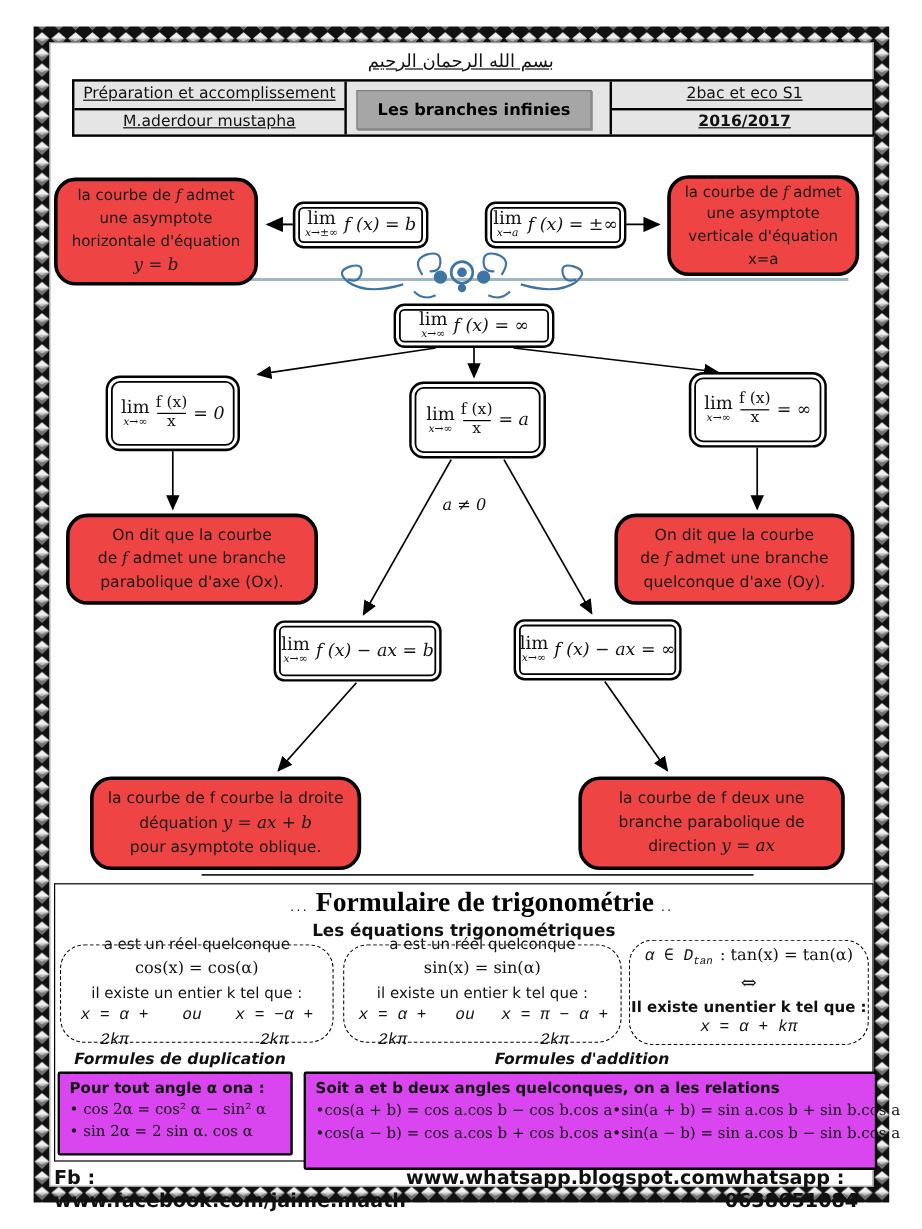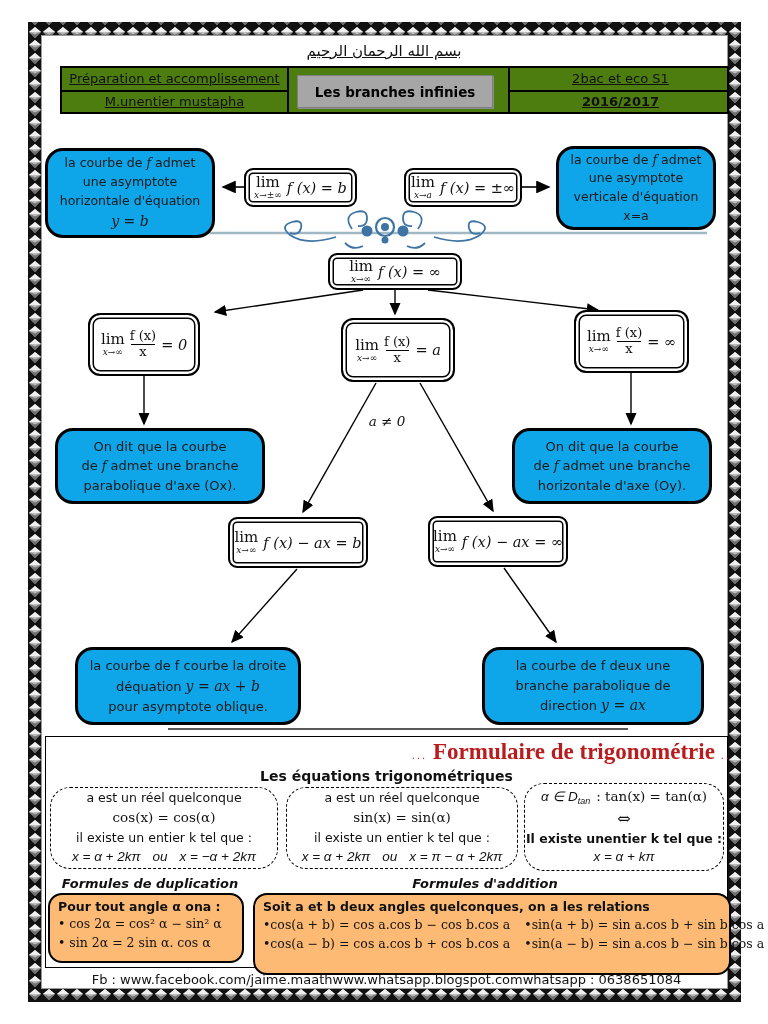--- a/index.html
+++ b/index.html
@@ -2,33 +2,33 @@
 <html><head>
 <meta charset="utf-8">
 <style>
   * { margin:0; padding:0; box-sizing:border-box; }
   html,body { width:768px; height:1024px; }
   body { background:#ffffff; font-family:"DejaVu Sans", sans-serif; color:#111; }
   .page { position:relative; width:768px; height:1024px; overflow:hidden; background:#fff; }
   svg.layer { position:absolute; left:0; top:0; pointer-events:none; }
 
   
-  .htable { position:absolute; left:60px; top:66px; width:669px; height:48px; border:2px solid #000; background:#4d7c0f; }
+  .htable { position:absolute; left:60px; top:66px; width:669px; height:48px; border:2px solid #000; background:#e5e5e5; }
   .vline { position:absolute; top:0; bottom:0; width:2px; background:#000; }
   .hline { position:absolute; height:2px; background:#000; }
   .hcell { position:absolute; font-size:13px; text-align:center; text-decoration:underline; }
   .titlebadge { position:absolute; left:235px; top:7px; width:196px; height:33px;
     background:#a6a6a6; border:1px solid #7f7f7f; box-shadow:1px 1px 0 #8c8c8c;
     display:flex; align-items:center; justify-content:center; font-weight:bold; font-size:13.5px; color:#000; }
 
   .bismillah { position:absolute; left:0; top:42px; width:768px; text-align:center;
     font-size:15px; text-decoration:underline; font-family:"DejaVu Sans", sans-serif; }
 
   
-  .tbox { position:absolute; background:#0ea5e9; border:3px solid #000; border-radius:18px;
+  .tbox { position:absolute; background:#ef4444; border:3px solid #000; border-radius:18px;
     display:flex; flex-direction:column; align-items:center; justify-content:center;
     text-align:left; font-size:12.5px; line-height:1.5; padding:4px 6px; color:#1a1a1a; }
   .wrow { display:flex; gap:4px; justify-content:center; align-items:baseline; }
   .mathf { font-family:"DejaVu Serif", serif; font-style:italic; }
   .eqline { font-family:"DejaVu Serif", serif; font-style:italic; font-size:14px; }
 
   
   .mbox { position:absolute; background:#fff; display:flex; align-items:center; justify-content:center;
     gap:5px; border:2.5px solid #000; border-radius:9px;
     box-shadow: inset 0 0 0 2.5px #fff, inset 0 0 0 4px #000; }
@@ -39,38 +39,38 @@
   .mexpr { font-family:"DejaVu Serif", serif; font-style:italic; font-size:14.5px; white-space:nowrap; }
   .frac { display:inline-flex; flex-direction:column; align-items:center;
     font-family:"DejaVu Serif", serif; font-size:13px; line-height:1.15; }
   .frac .den { border-top:1.2px solid #000; padding:0 8px; }
 
   .condlbl { position:absolute; left:355px; top:413px; width:64px; text-align:center;
     font-family:"DejaVu Serif", serif; font-style:italic; font-size:13.5px; }
 
   
   .trigbox { position:absolute; left:45px; top:736px; width:683px; height:232px; border:1.6px solid #000; background:#fff; }
-  .trigtitle { position:absolute; left:4px; top:2px; width:100%; text-align:right;
-    font-family:"Liberation Serif", serif; font-weight:bold; font-size:23px; color:#b91c1c; }
+  .trigtitle { position:absolute; left:15px; top:2px; width:100%; text-align:center;
+    font-family:"Liberation Serif", serif; font-weight:bold; font-size:23px; color:#000000; }
   .tdots { font-size:10px; letter-spacing:2px; vertical-align:baseline; font-family:"DejaVu Sans",sans-serif; font-weight:normal;}
   .trigsub { position:absolute; left:0; top:31px; width:100%; text-align:center; font-weight:bold; font-size:14px; }
   .dashbox { position:absolute; border:1.6px dashed #000; border-radius:20px; background:#fff;
     display:flex; flex-direction:column; align-items:center; justify-content:center;
     text-align:center; font-size:12.5px; line-height:1.55; }
   .mserif { font-family:"DejaVu Serif", serif; font-size:13.5px; }
-  .mserif-i { font-family:Liberation Sans, sans-serif; font-style:italic; font-size:13.5px; }
+  .mserif-i { font-family:Liberation Mono, monospace; font-style:italic; font-size:13.5px; }
   .subsc { font-size:9px; vertical-align:-3px; }
   .fheader { position:absolute; font-weight:bold; font-size:13px; text-align:center;font-style:italic; }
-  .fbox { position:absolute; border:2px solid #000; border-radius:14px; background:#fdba74; padding:4px 8px; }
+  .fbox { position:absolute; border:2px solid #000; border-radius:2px; background:#d946ef; padding:4px 8px; }
   .fbox .btitle { font-weight:bold; font-size:12.5px; }
   .fitem { font-family:"DejaVu Serif", serif; font-size:12.5px; line-height:1.55; white-space:nowrap; }
-  .addgrid { display:grid; grid-template-columns:auto auto; column-gap:14px; margin-top:1px; }
+  .addgrid { display:grid; grid-template-columns:auto auto; margin-top:1px; }
 
   .footer { position:absolute; left:45px; top:972px; width:683px; display:flex;
-    justify-content:center; font-size:13px; }
+    justify-content:center; font-size:16px;font-weight:bold; }
 </style>
 </head>
 <body>
 
 <div class="page">
 
   <svg class="layer" width="768" height="1024">
     <defs>
       <pattern id="gem" width="14" height="13" patternUnits="userSpaceOnUse">
         <rect width="14" height="13" fill="#111111"></rect>
@@ -127,21 +127,21 @@
   </svg>
 
   <div class="bismillah">بسم الله الرحمان الرحيم</div>
 
   <div class="htable">
     <div class="vline" style="left:225px"></div>
     <div class="vline" style="left:446px"></div>
     <div class="hline" style="left:0;width:225px;top:22px"></div>
     <div class="hline" style="left:448px;right:0;top:22px"></div>
     <div class="hcell" style="left:0;top:3px;width:225px">Préparation et accomplissement</div>
-    <div class="hcell" style="left:0;top:26px;width:225px">M.unentier mustapha</div>
+    <div class="hcell" style="left:0;top:26px;width:225px">M.aderdour mustapha</div>
     <div class="titlebadge">Les branches infinies</div>
     <div class="hcell" style="left:448px;top:3px;width:221px">2bac et eco S1</div>
     <div class="hcell" style="left:448px;top:26px;width:221px;font-weight:bold">2016/2017</div>
   </div>
 
   <div class="tbox" style="left:45px;top:148px;width:170px;height:90px">
     <div class="wrow">
         <span>la courbe de</span>
         <span class="mathf">f</span>
         <span>admet</span>
@@ -232,21 +232,21 @@
     <div>parabolique d'axe (Ox).</div>
   </div>
 
   <div class="tbox" style="left:512px;top:428px;width:200px;height:76px;font-size:13px">
     <div>On dit que la courbe</div>
     <div class="wrow">
         <span>de</span>
         <span class="mathf">f</span>
         <span>admet une branche</span>
       </div>
-    <div>horizontale d'axe (Oy).</div>
+    <div>quelconque d'axe (Oy).</div>
   </div>
 
   <div class="condlbl">a ≠ 0</div>
 
   <div class="mbox" style="left:228px;top:517px;width:140px;height:51px">
     <span class="lim">
         <span class="limw">lim</span>
         <span class="lims">x→∞</span>
       </span>
     <span class="mexpr">f (x) − ax = b</span>

